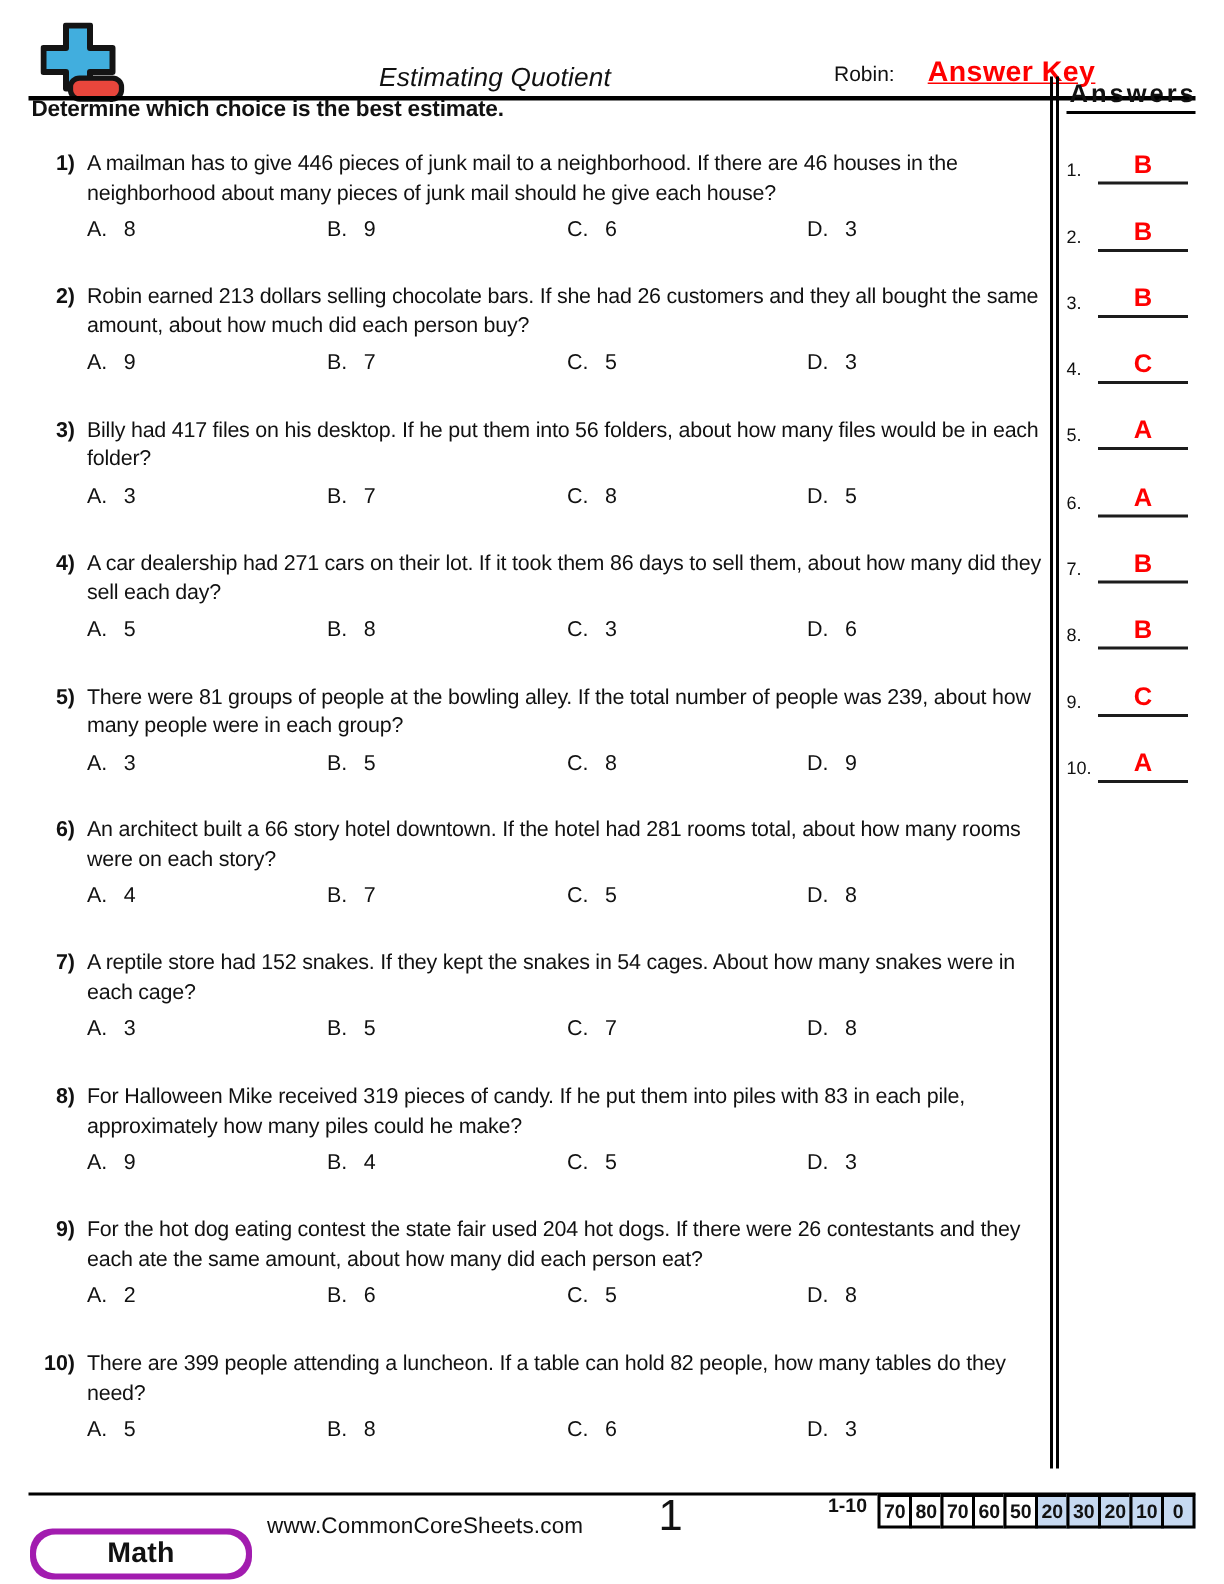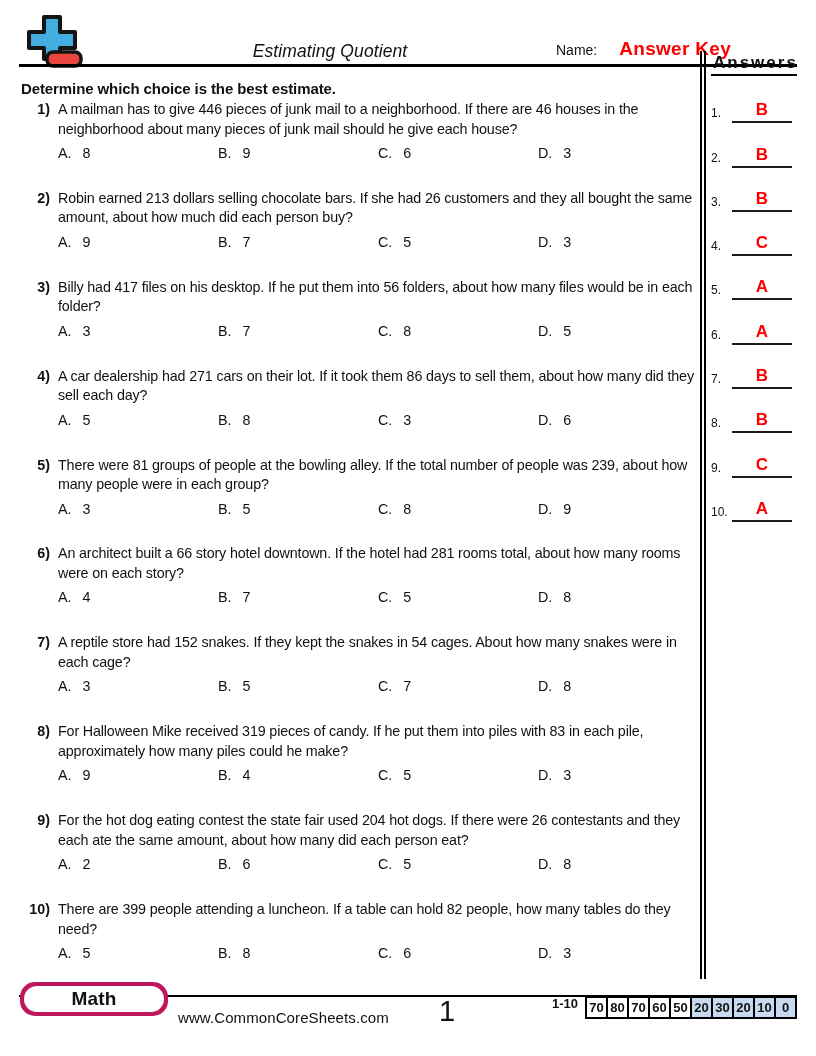--- a/index.html
+++ b/index.html
@@ -22,23 +22,23 @@
   }
 
   
   .logo-svg { position: absolute; left: 27px; top: 15px; }
   .ws-title {
     position: absolute; left: 140px; top: 41px; width: 380px;
     text-align: center; font-size: 17.5px; letter-spacing: 0.1px; font-style: italic;
   }
   .name-row { position: absolute; left: 556px; top: 38px; display: flex; align-items: baseline; gap: 22px; }
   .name-label { font-size: 14px; }
-  .answer-key { font-size: 19px; font-weight: bold; color: var(--answer-red); letter-spacing: 0.3px; }
+  .answer-key { font-size: 19px; font-weight: bold; color: var(--answer-red); letter-spacing: 0.3px; text-decoration: underline; }
   .header-rule { position: absolute; left: 19px; top: 64px; width: 778px; height: 3px; background: #000; }
-  .instruction { position: absolute; left: 21px; top: 80px; font-size: 15px; font-weight: bold; letter-spacing: -0.1px; }
+  .instruction { position: absolute; left: 21px; top: 64px; font-size: 15px; font-weight: bold; letter-spacing: -0.1px; }
 
   
   .questions { position: absolute; left: 22px; top: 100px; width: 676px; }
   .question { height: 88.9px; overflow: visible; }
   .q-row { display: flex; }
   .q-num { flex: none; width: 28px; text-align: right; font-weight: bold; font-size: 14.3px; line-height: 19.6px; }
   .q-text { margin-left: 8px; width: 640px; font-size: 14.3px; line-height: 19.6px; letter-spacing: -0.15px; min-height: 40px; }
   .choices {
     display: grid; grid-template-columns: repeat(4, 1fr);
     margin-left: 36px; margin-top: 5px; font-size: 14.3px;
@@ -64,22 +64,22 @@
     margin-left: 1px; margin-right: 5px; line-height: 1;
   }
   .ans-letter {
     display: inline-block; font-size: 17px; font-weight: bold;
     color: var(--answer-red); padding-bottom: 3px;
   }
 
   
   .footer-rule { position: absolute; left: 19px; top: 995px; width: 778px; height: 2px; background: #000; }
   .math-badge {
-    position: absolute; left: 20px; top: 982px; width: 148px; height: 34px;
-    background: #be185d; border-radius: 15px; display: flex; padding: 4px;
+    position: absolute; left: 20px; top: 1019px; width: 148px; height: 34px;
+    background: #a21caf; border-radius: 15px; display: flex; padding: 4px;
   }
   .math-pill {
     flex: 1; background: #fff; border-radius: 13px;
     display: flex; align-items: center; justify-content: center;
     font-size: 19px; font-weight: bold; letter-spacing: 0.2px;
   }
   .website { position: absolute; left: 178px; top: 1009px; font-size: 15px; letter-spacing: 0.1px; }
   .page-num { position: absolute; left: 425px; top: 995px; width: 44px; text-align: center; font-size: 29px; }
   .score-row { position: absolute; right: 19px; top: 996px; display: flex; align-items: flex-start; font-weight: bold; }
   .score-label { font-size: 13px; margin-right: 7px; }
@@ -98,21 +98,21 @@
 <div class="page">
 
   <svg class="logo-svg" width="58" height="54" viewBox="0 0 58 54">
     <path d="M17 2 H33 V17 H48 V33 H33 V44 H17 V33 H2 V17 H17 Z" fill="#41aede" stroke="#141414" stroke-width="4" stroke-linejoin="round"></path>
     <rect x="20" y="37" width="34" height="14" rx="6" fill="#e8463c" stroke="#141414" stroke-width="3.5"></rect>
   </svg>
 
   <div class="ws-title">Estimating Quotient</div>
 
   <div class="name-row">
-    <span class="name-label">Name:</span>
+    <span class="name-label">Robin:</span>
     <span class="answer-key">Answer Key</span>
   </div>
 
   <div class="header-rule"></div>
 
   <div class="instruction">Determine which choice is the best estimate.</div>
 
   <div class="questions">
   <div class="question">
     <div class="q-row">

